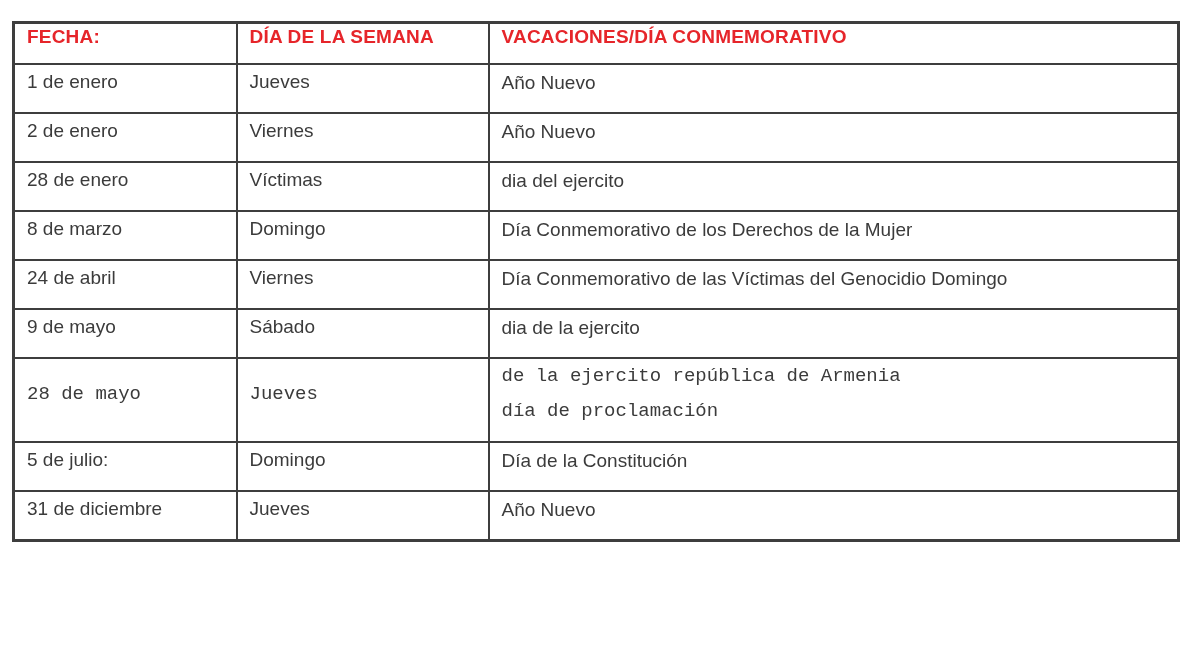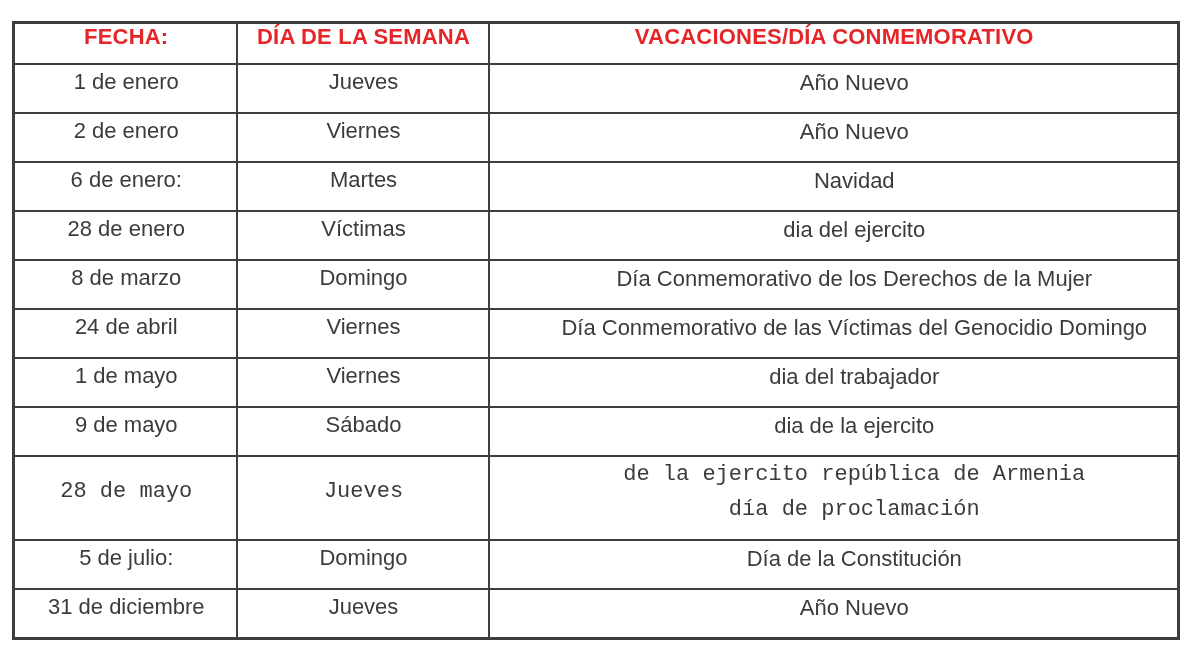--- a/index.html
+++ b/index.html
@@ -20,36 +20,36 @@
   table.holidays{
     position:absolute;left:12px;top:21px;
     width:1168px;
     border-collapse:collapse;
     table-layout:fixed;
     background:var(--bg);
   }
   table.holidays th, table.holidays td{
     border:2px solid var(--border);
     padding:0 10px 12px 12px;
-    font-size:22px;
+    font-size:19px;
     vertical-align:middle;
-    text-align:center;
+    text-align:left;
     overflow:hidden;
     white-space:nowrap;
   }
   table.holidays{border:3px solid var(--border);}
   thead tr{height:41px;}
   thead th{
     color:var(--accent);
     font-weight:bold;
     letter-spacing:0.2px;
   }
   tbody tr{height:48px;}
   tbody tr.tall{height:84px;font-family:Liberation Mono, monospace;}
-  td .line{line-height:35px;margin-left:40px;}
+  td .line{line-height:35px;}
 </style>
 </head>
 <body>
 
 <div class="page">
   <table class="holidays">
     <colgroup>
       <col style="width:223px">
       <col style="width:252px">
       <col>
@@ -70,52 +70,38 @@
           </td>
     </tr>
         <tr>
       <td>2 de enero</td>
       <td>Viernes</td>
       <td>
             <div class="line">Año Nuevo</div>
           </td>
     </tr>
         <tr>
-      <td>6 de enero:</td>
-      <td>Martes</td>
-      <td>
-            <div class="line">Navidad</div>
-          </td>
-    </tr>
-        <tr>
       <td>28 de enero</td>
       <td>Víctimas</td>
       <td>
             <div class="line">dia del ejercito</div>
           </td>
     </tr>
         <tr>
       <td>8 de marzo</td>
       <td>Domingo</td>
       <td>
             <div class="line">Día Conmemorativo de los Derechos de la Mujer</div>
           </td>
     </tr>
         <tr>
       <td>24 de abril</td>
       <td>Viernes</td>
       <td>
             <div class="line">Día Conmemorativo de las Víctimas del Genocidio Domingo</div>
-          </td>
-    </tr>
-        <tr>
-      <td>1 de mayo</td>
-      <td>Viernes</td>
-      <td>
-            <div class="line">dia del trabajador</div>
           </td>
     </tr>
         <tr>
       <td>9 de mayo</td>
       <td>Sábado</td>
       <td>
             <div class="line">dia de la ejercito</div>
           </td>
     </tr>
         <tr class="tall">

